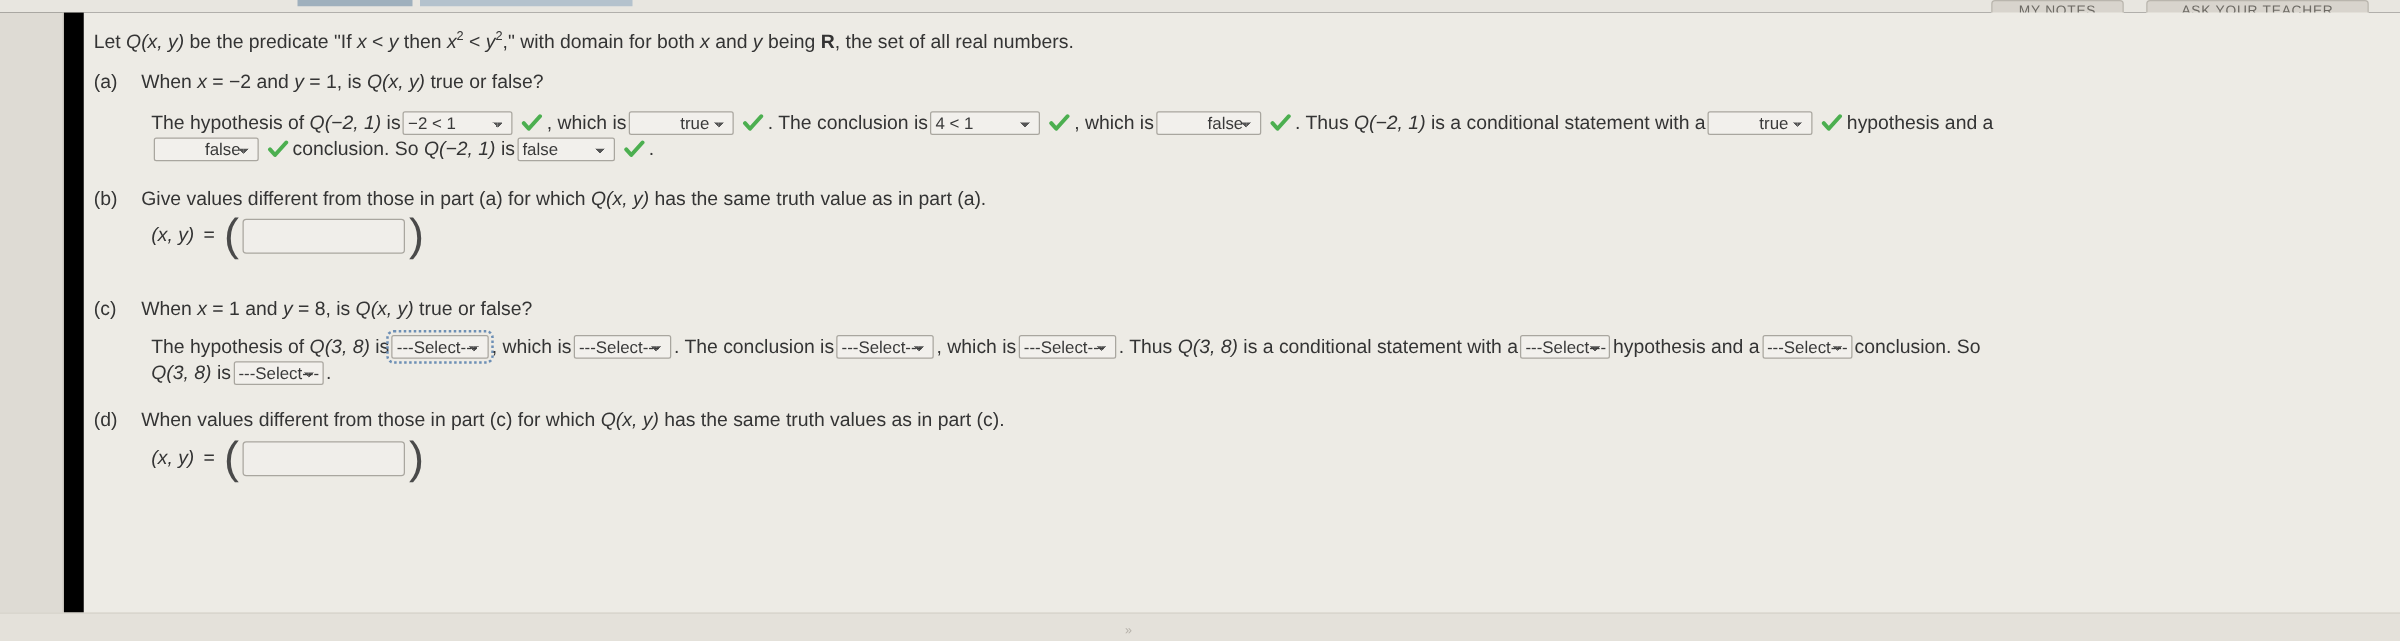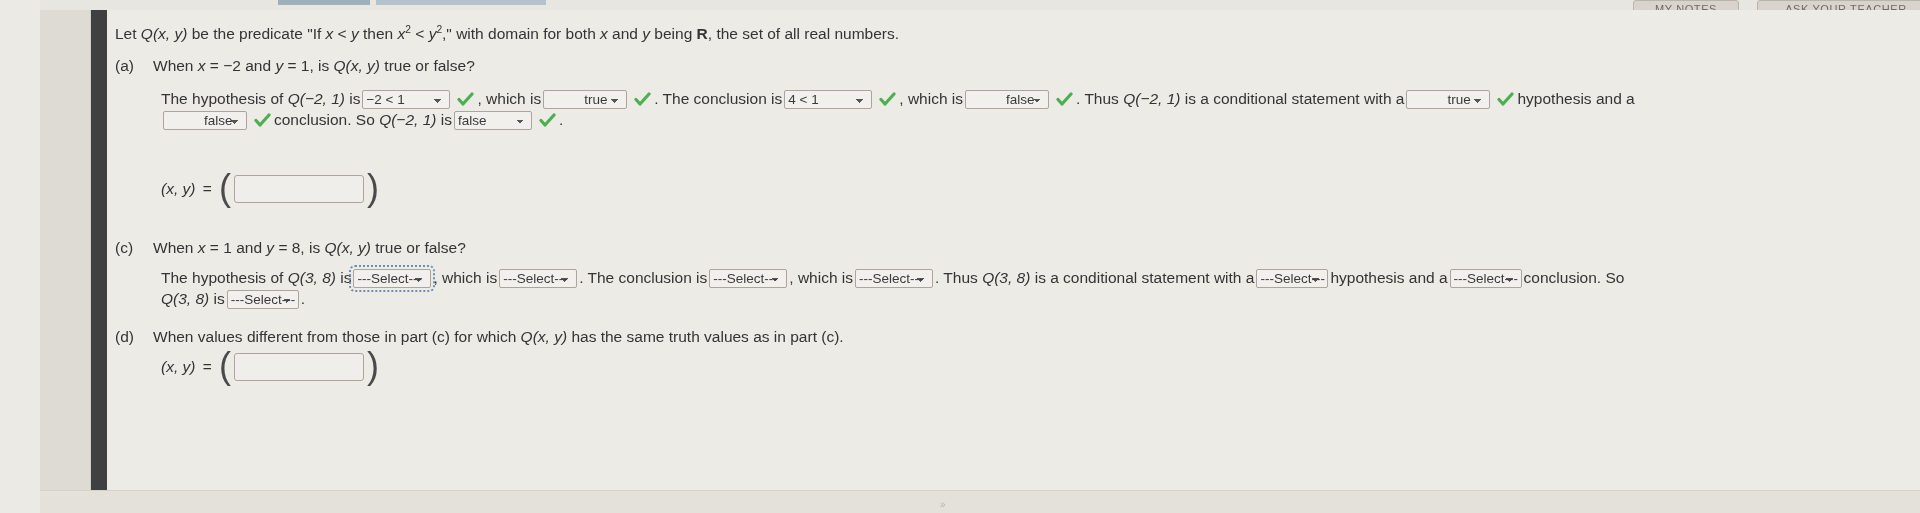--- a/index.html
+++ b/index.html
@@ -15,22 +15,21 @@
     font-size: 15.5px;
     color: #343434;
     overflow: hidden;
     position: relative;
   }
 
   
   #page {
     position: absolute;
     inset: 0;
-    background: #404040;
-    margin-left: 40px;
+    background: #000000;
   }
   .top-strip {
     position: absolute;
     top: 0; left: 0;
     width: 1920px;
     height: 10px;
     background: #e8e6e0;
   }
   .tab-sliver {
     position: absolute;
@@ -232,20 +231,23 @@
     </div>
 
     <div class="sub" style="top:99px;">
       <select class="drop w-mid"><option>false</option></select><span class="check"><svg width="17" height="15" viewBox="0 0 17 15">
             <path d="M2 7.5 L6 12 L15 2" stroke="#4caf50" stroke-width="3.2" fill="none" stroke-linecap="round" stroke-linejoin="round"></path>
           </svg></span><span>conclusion. So </span><span class="it">Q</span><span class="it">(−2, 1)</span><span> is</span><select class="drop w-nar"><option>false</option></select><span class="check"><svg width="17" height="15" viewBox="0 0 17 15">
             <path d="M2 7.5 L6 12 L15 2" stroke="#4caf50" stroke-width="3.2" fill="none" stroke-linecap="round" stroke-linejoin="round"></path>
           </svg></span><span>.</span>
     </div>
 
+    <div class="part" style="top:141px;">
+      <span class="part-label">(b)</span><span>Give values different from those in part (a) for which </span><span class="it">Q</span><span class="it">(x, y)</span><span> has the same truth value as in part (a).</span>
+    </div>
 
     <div class="pt-row" style="top:165px;">
       <span class="eq-label it">(x, y)</span><span class="eq-label"> = </span><span class="paren">(</span><input class="answer" type="text" placeholder="" style=""><span class="paren">)</span>
     </div>
 
     <div class="part" style="top:229px;">
       <span class="part-label">(c)</span><span>When </span><span class="it">x</span><span> = 1 and </span><span class="it">y</span><span> = 8, is </span><span class="it">Q</span><span class="it">(x, y)</span><span> true or false?</span>
     </div>
 
     <div class="sub" style="top:257px;">

